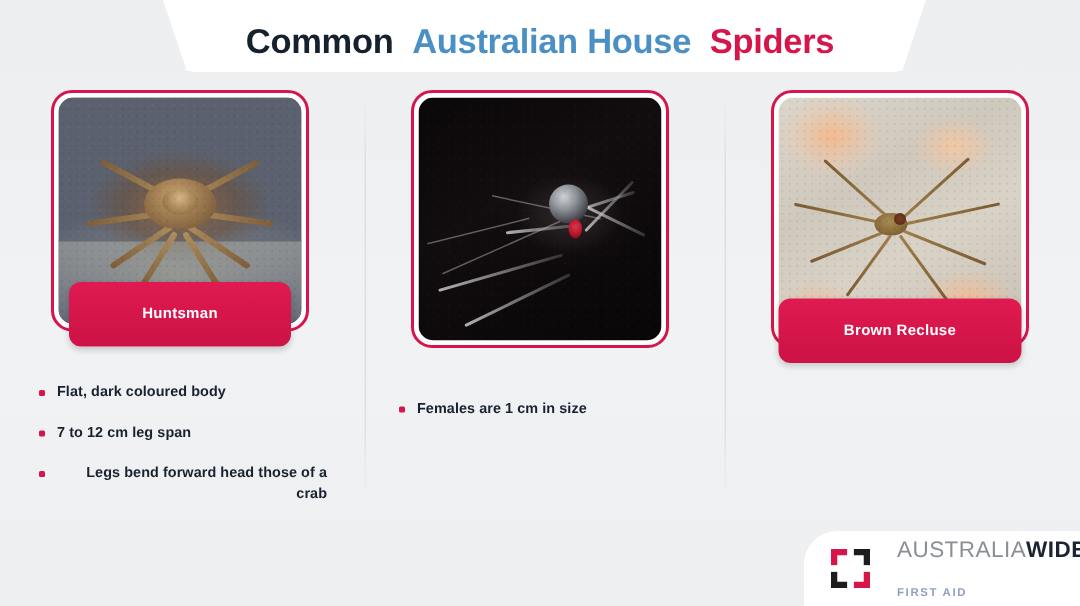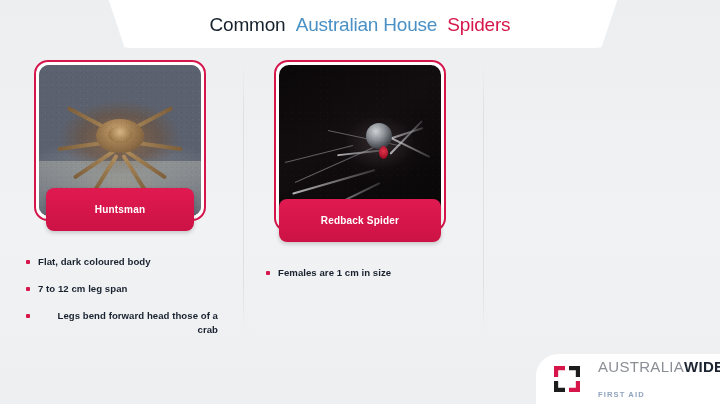--- a/index.html
+++ b/index.html
@@ -15,21 +15,21 @@
   .header-banner{
     position:absolute;top:-14px;left:104px;width:518px;height:62px;
     background:#ffffff;
     border-bottom-left-radius:26px;border-bottom-right-radius:26px;
     transform:perspective(300px) rotateX(0deg);
     clip-path:polygon(0% 0%, 100% 0%, 96% 100%, 4% 100%);
     box-shadow:0 1px 2px rgba(0,0,0,0.03);
   }
   .header-title{
     position:absolute;top:14px;left:0;width:720px;text-align:center;
-    font-size:19px;font-weight:normal;letter-spacing:-0.2px;white-space:nowrap;
+    font-size:23px;font-weight:bold;letter-spacing:-0.2px;white-space:nowrap;
   }
   .t-dark{color:#16212e;}
   .t-blue{color:#4a90c4;}
   .t-red{color:#d6164b;}
 
   
   .columns{position:absolute;top:60px;left:0;width:720px;height:290px;display:flex;}
   .col{position:relative;flex:1 1 33.333%;display:flex;flex-direction:column;align-items:center;}
   .divider{position:absolute;top:4px;width:1px;height:268px;background:linear-gradient(180deg,rgba(0,0,0,0) 0%,rgba(0,0,0,0.07) 18%,rgba(0,0,0,0.07) 82%,rgba(0,0,0,0) 100%);}
   .divider.d1{left:243px;}
@@ -191,31 +191,48 @@
             <div class="rb-leg" style="left:14%;top:72%;width:78px;transform:rotate(-26deg);"></div>
             <div class="rb-leg" style="left:36%;top:52%;width:50px;transform:rotate(-6deg);"></div>
             <div class="rb-leg" style="left:60%;top:34%;width:46px;transform:rotate(-46deg);"></div>
             <div class="rb-leg" style="left:64%;top:38%;width:40px;transform:rotate(-18deg);"></div>
             <div class="rb-leg" style="left:66%;top:56%;width:44px;transform:rotate(26deg);"></div>
             <div class="rb-abdomen"></div>
             <div class="rb-stripe"></div>
             <div class="noise" style="opacity:.12;"></div>
           </div>
         </div>
-        <div class="pill wide">Redback Spider</div>
       </div>
       <div class="bullets">
         <div class="bullet">
           <span class="dot"></span>
           <span class="btxt">Females are 1 cm in size</span>
         </div>
       </div>
     </div>
 
     <div class="col">
+      <div class="card">
+        <div class="photo">
+          <div class="photo-inner ph-recluse">
+            <div class="br-leg" style="left:50%;top:50%;width:62px;transform:rotate(-42deg);"></div>
+            <div class="br-leg" style="left:50%;top:52%;width:68px;transform:rotate(-12deg);"></div>
+            <div class="br-leg" style="left:50%;top:54%;width:62px;transform:rotate(22deg);"></div>
+            <div class="br-leg" style="left:50%;top:56%;width:54px;transform:rotate(54deg);"></div>
+            <div class="br-leg" style="left:46%;top:50%;width:60px;transform:rotate(222deg);"></div>
+            <div class="br-leg" style="left:46%;top:52%;width:66px;transform:rotate(192deg);"></div>
+            <div class="br-leg" style="left:46%;top:54%;width:58px;transform:rotate(158deg);"></div>
+            <div class="br-leg" style="left:46%;top:56%;width:50px;transform:rotate(126deg);"></div>
+            <div class="br-body"></div>
+            <div class="br-viol"></div>
+            <div class="noise"></div>
+          </div>
+        </div>
+        <div class="pill wide">Brown Recluse</div>
+      </div>
     </div>
   </div>
 
   <div class="logo-panel">
     <div class="logo-mark">
       <span class="q tl"></span>
         <span class="q tr"></span>
         <span class="q bl"></span>
         <span class="q br"></span>
     </div>

